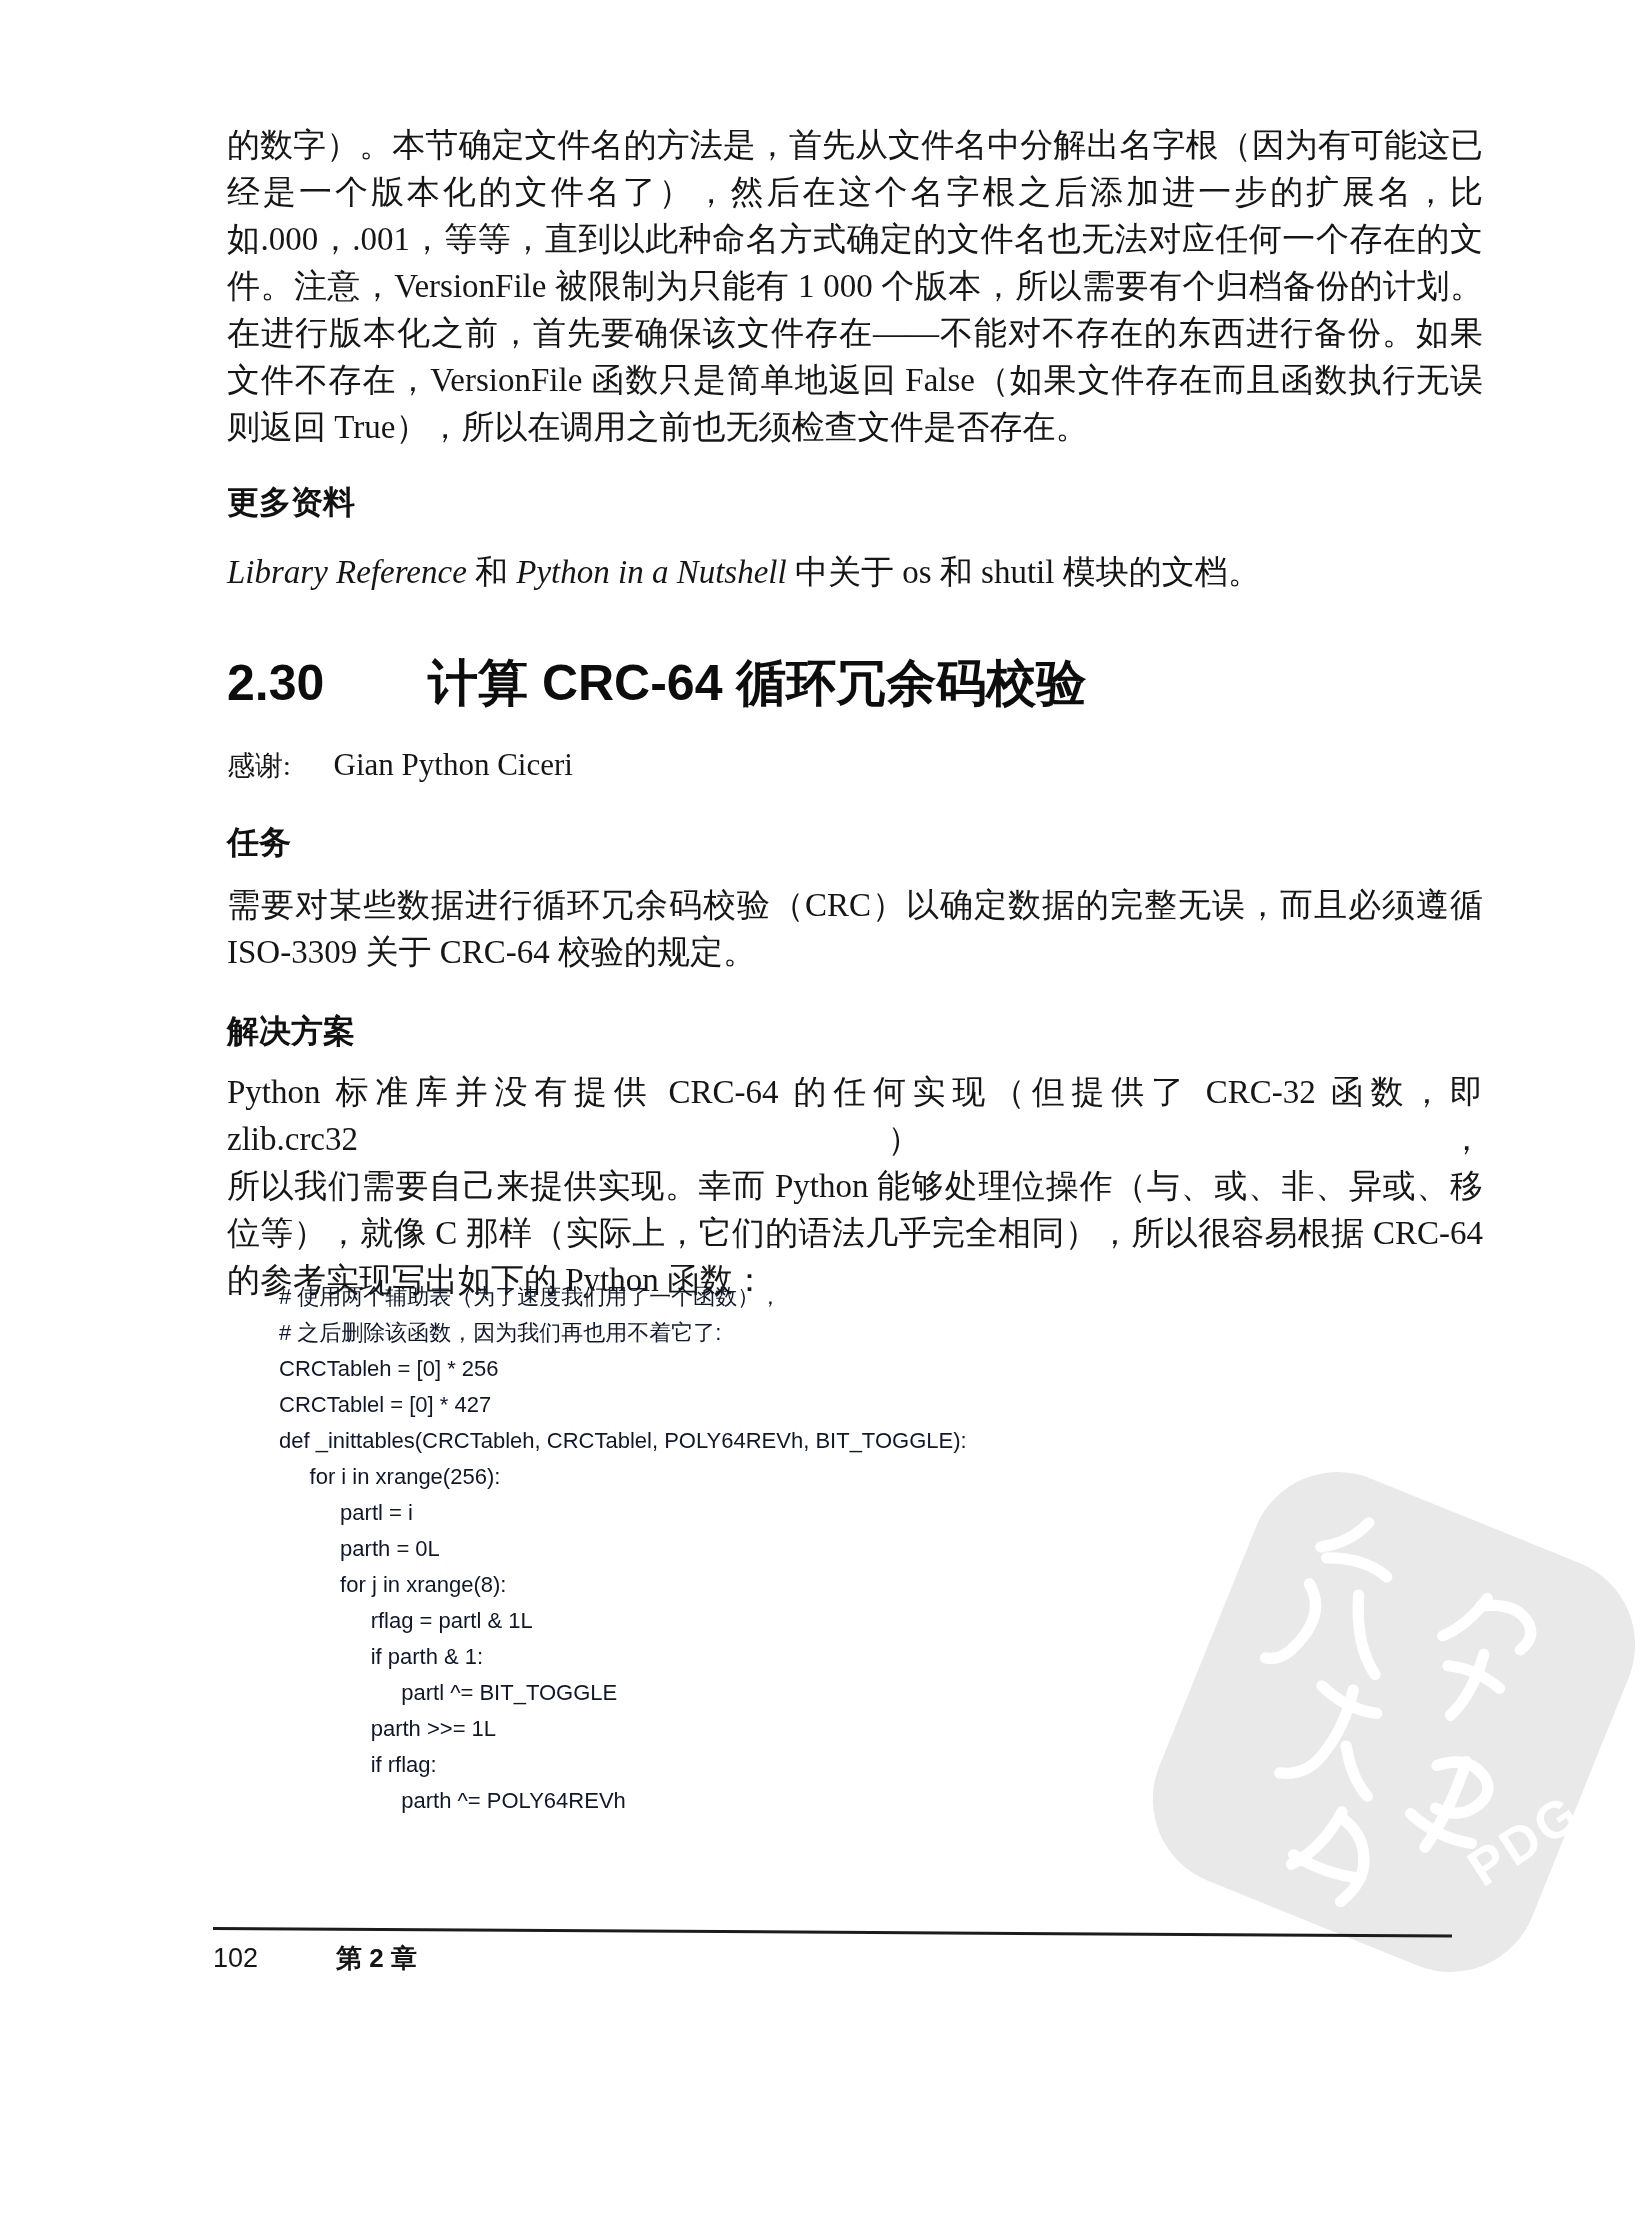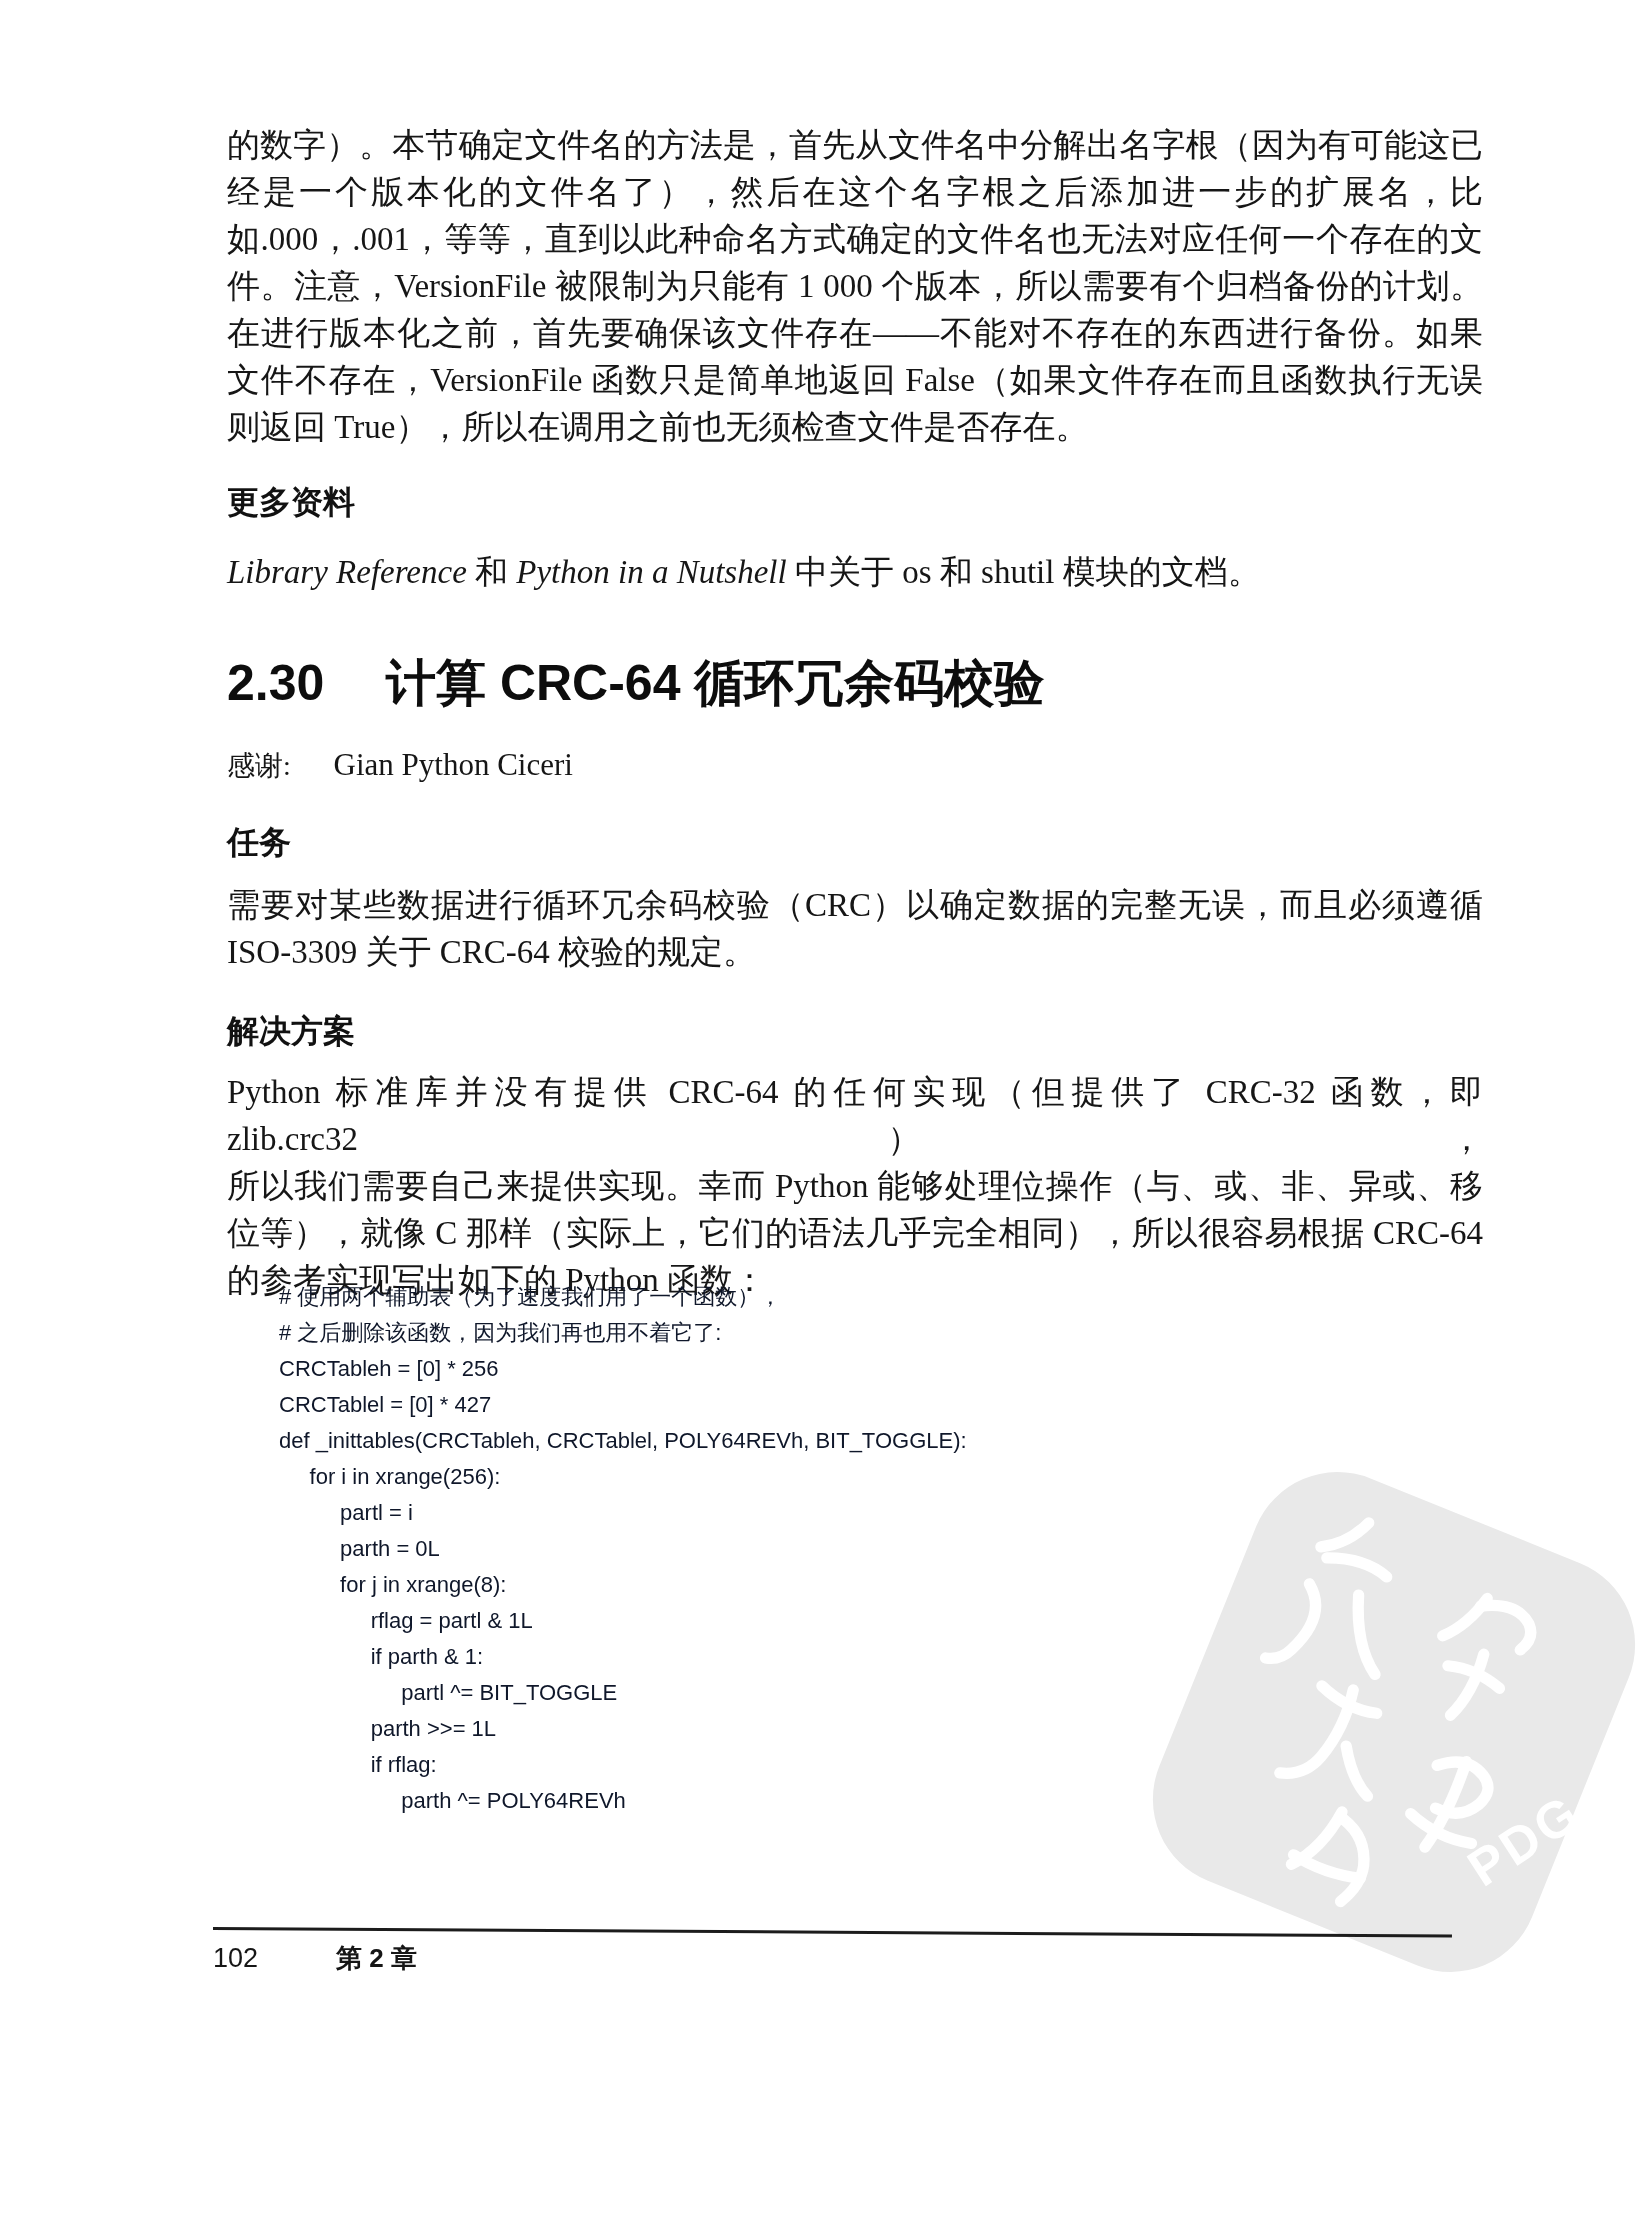--- a/index.html
+++ b/index.html
@@ -17,21 +17,21 @@
     font-family:"Liberation Sans","DejaVu Sans",sans-serif;
     font-weight:700;font-size:32px;line-height:39px;color:#111;
   }
   
   .resline{position:absolute;left:227px;top:551px;margin:0;font-size:33px;line-height:42px;white-space:nowrap;}
   .resline i{font-style:italic;}
   
   .section-head{
     position:absolute;left:227px;top:652px;display:flex;
     font-family:"Liberation Sans","DejaVu Sans",sans-serif;
-    font-weight:700;font-size:50px;line-height:63px;color:#0d0d0d;white-space:nowrap;
+    font-weight:700;font-size:50px;line-height:63px;color:#0d0d0d;white-space:nowrap;gap:42px;
   }
   .sec-num{width:159px;}
   
   .credit{position:absolute;left:227px;top:745px;margin:0;font-size:31px;line-height:39px;white-space:nowrap;}
   .credit-label{font-size:28px;}
   .credit-name{margin-left:35px;}
   
   .code{
     position:absolute;left:279px;top:1279px;
     font-family:Liberation Sans, sans-serif;

